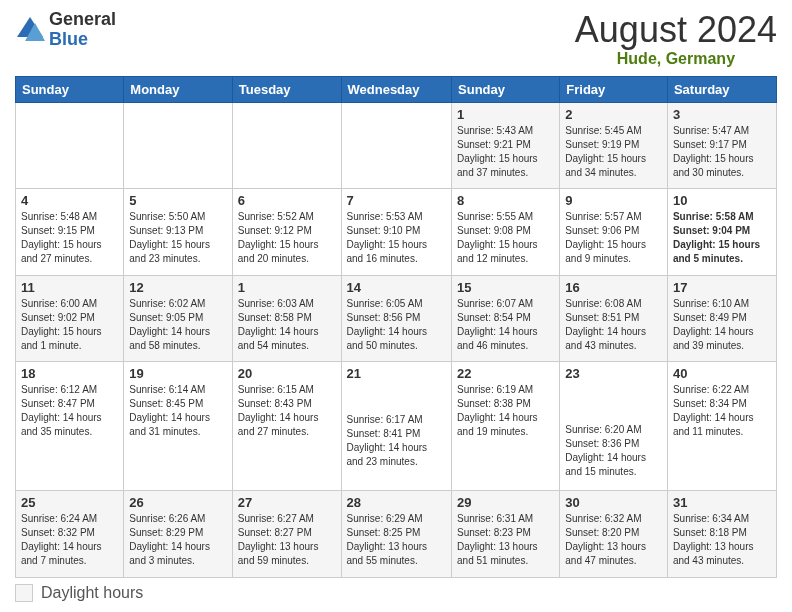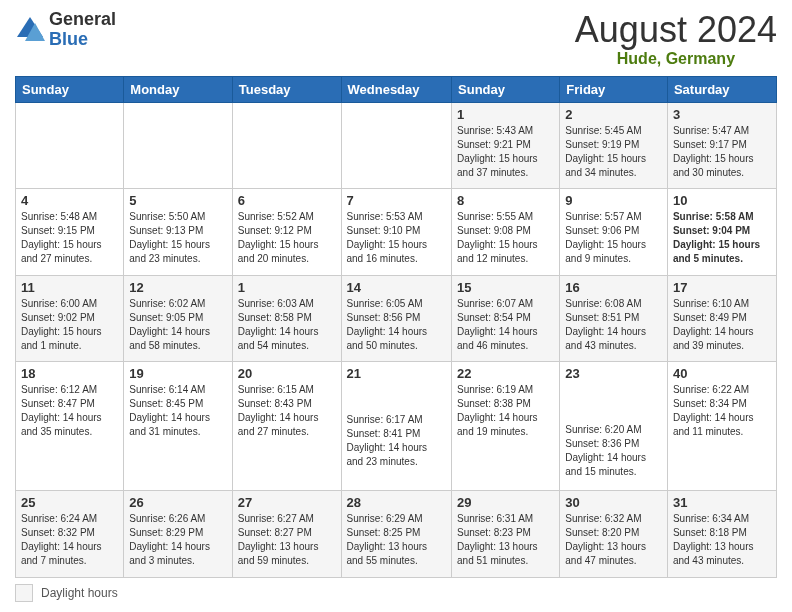--- a/index.html
+++ b/index.html
@@ -100,21 +100,21 @@
       line-height: 1.4;
     }
     .empty-cell {
       background: #fff !important;
     }
     .footer {
       display: flex;
       align-items: center;
       gap: 8px;
       margin-top: 6px;
-      font-size: 12px;
+      font-size: 16px;
       color: #555;
     }
     .daylight-box {
       width: 18px;
       height: 18px;
       background: #f5f5f5;
       border: 1px solid #ccc;
     }
   </style>
 </head>

